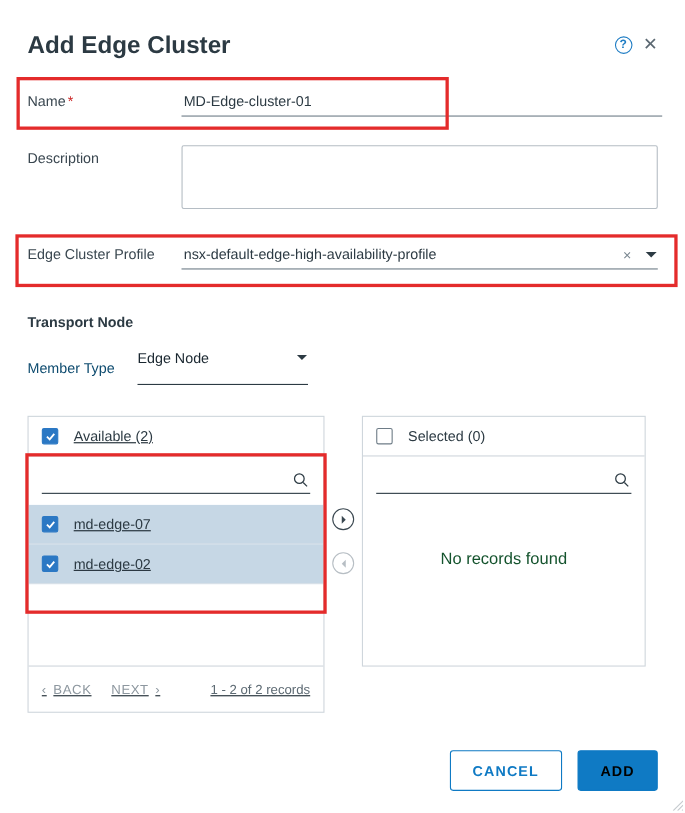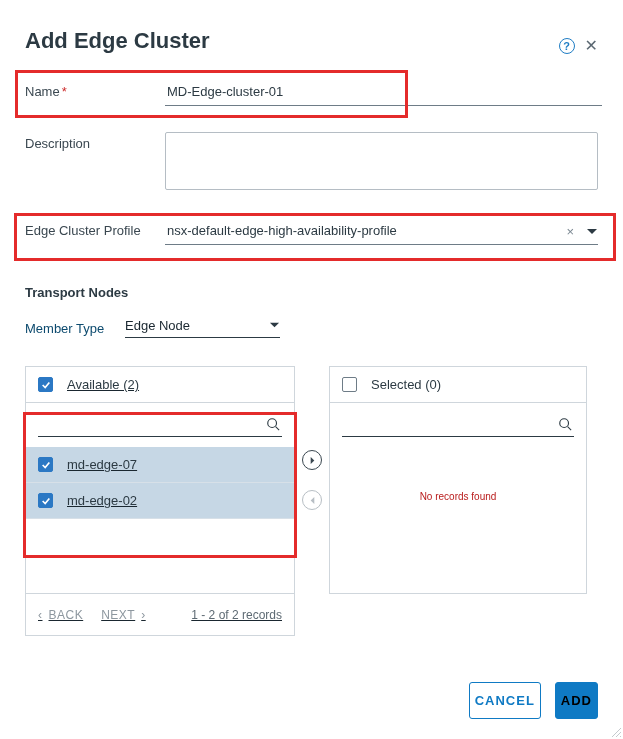--- a/index.html
+++ b/index.html
@@ -27,21 +27,21 @@
     box-sizing:border-box;
   }
   .dialog{
     padding:28px 25px 20px 25px;
     box-sizing:border-box;
     width:100%; height:100%;
     position:relative;
   }
   .header{
     display:flex;
-    align-items:flex-end;
+    align-items:center;
     justify-content:space-between;
     gap:48px;
   }
   .header h1{
     font-size:22px;
     font-weight:600;
     margin:0;
     color:#2c3a43;
   }
   .header .right{
@@ -130,21 +130,21 @@
   }
 
   .member-row{
     display:flex; align-items:center; margin-top:18px;
   }
   .member-row .label{width:100px; color:#0c4a6e;}
   .select{
     display:flex; align-items:center;
     border-bottom:1px solid #2c3a43;
     width:155px;
-    padding-bottom:4px;
+    padding-bottom:16px;
     cursor:pointer;
   }
   .select span{flex:1; font-size:13px;}
   .select svg{width:11px;height:11px;fill:#2c3a43;}
 
   .panels{
     display:flex;
     align-items:flex-start;
     margin-top:28px;
   }
@@ -215,22 +215,22 @@
     padding:10px 12px;
     background:var(--sel-bg);
     border-bottom:1px solid #d7e0e8;
     font-size:13px;
     color:#2c3a43;
     cursor:pointer;
   }
   .empty-area{
     height:118px;
     display:flex;align-items:center;justify-content:center;
-    color:#b91c1c;
-    font-size:10px;
+    color:#14532d;
+    font-size:15px;
   }
 
   .panel-footer{
     border-top:1px solid var(--panel-border);
     padding:8px 12px;
     display:flex; align-items:center;
     font-size:12px;
     color:#8d979f;
     height:42px;
     box-sizing:border-box;
@@ -248,21 +248,21 @@
   .panel.selected .search-row{padding:0;}
 
   .dialog-footer{
     position:absolute;
     bottom:20px; right:25px;
     display:flex; gap:14px;
   }
   .btn{
     font-size:13px;
     letter-spacing:1px;
-    padding:10px 5px;
+    padding:10px 20px;
     border-radius:3px;
     cursor:pointer;
     font-weight:600;
   }
   .btn.cancel{
     background:#fff; color:var(--btn);
     border:1px solid var(--btn);
   }
   .btn.add{
     background:var(--btn); color:#000000; border:1px solid var(--btn);
@@ -316,21 +316,21 @@
         <span class="clear">×</span>
         <span class="caret">
           <svg viewBox="0 0 12 12">
               <path d="M1 3 L6 8 L11 3 Z"></path>
             </svg>
         </span>
       </div>
     </div>
   </div>
 
-  <div class="section-title">Transport Nodes</div>
+  <div class="section-title">Transport Node</div>
 
   <div class="member-row">
     <div class="label">Member Type</div>
     <div class="select">
       <span>Edge Node</span>
       <svg viewBox="0 0 12 12">
           <path d="M1 3 L6 8 L11 3 Z"></path>
         </svg>
     </div>
   </div>

